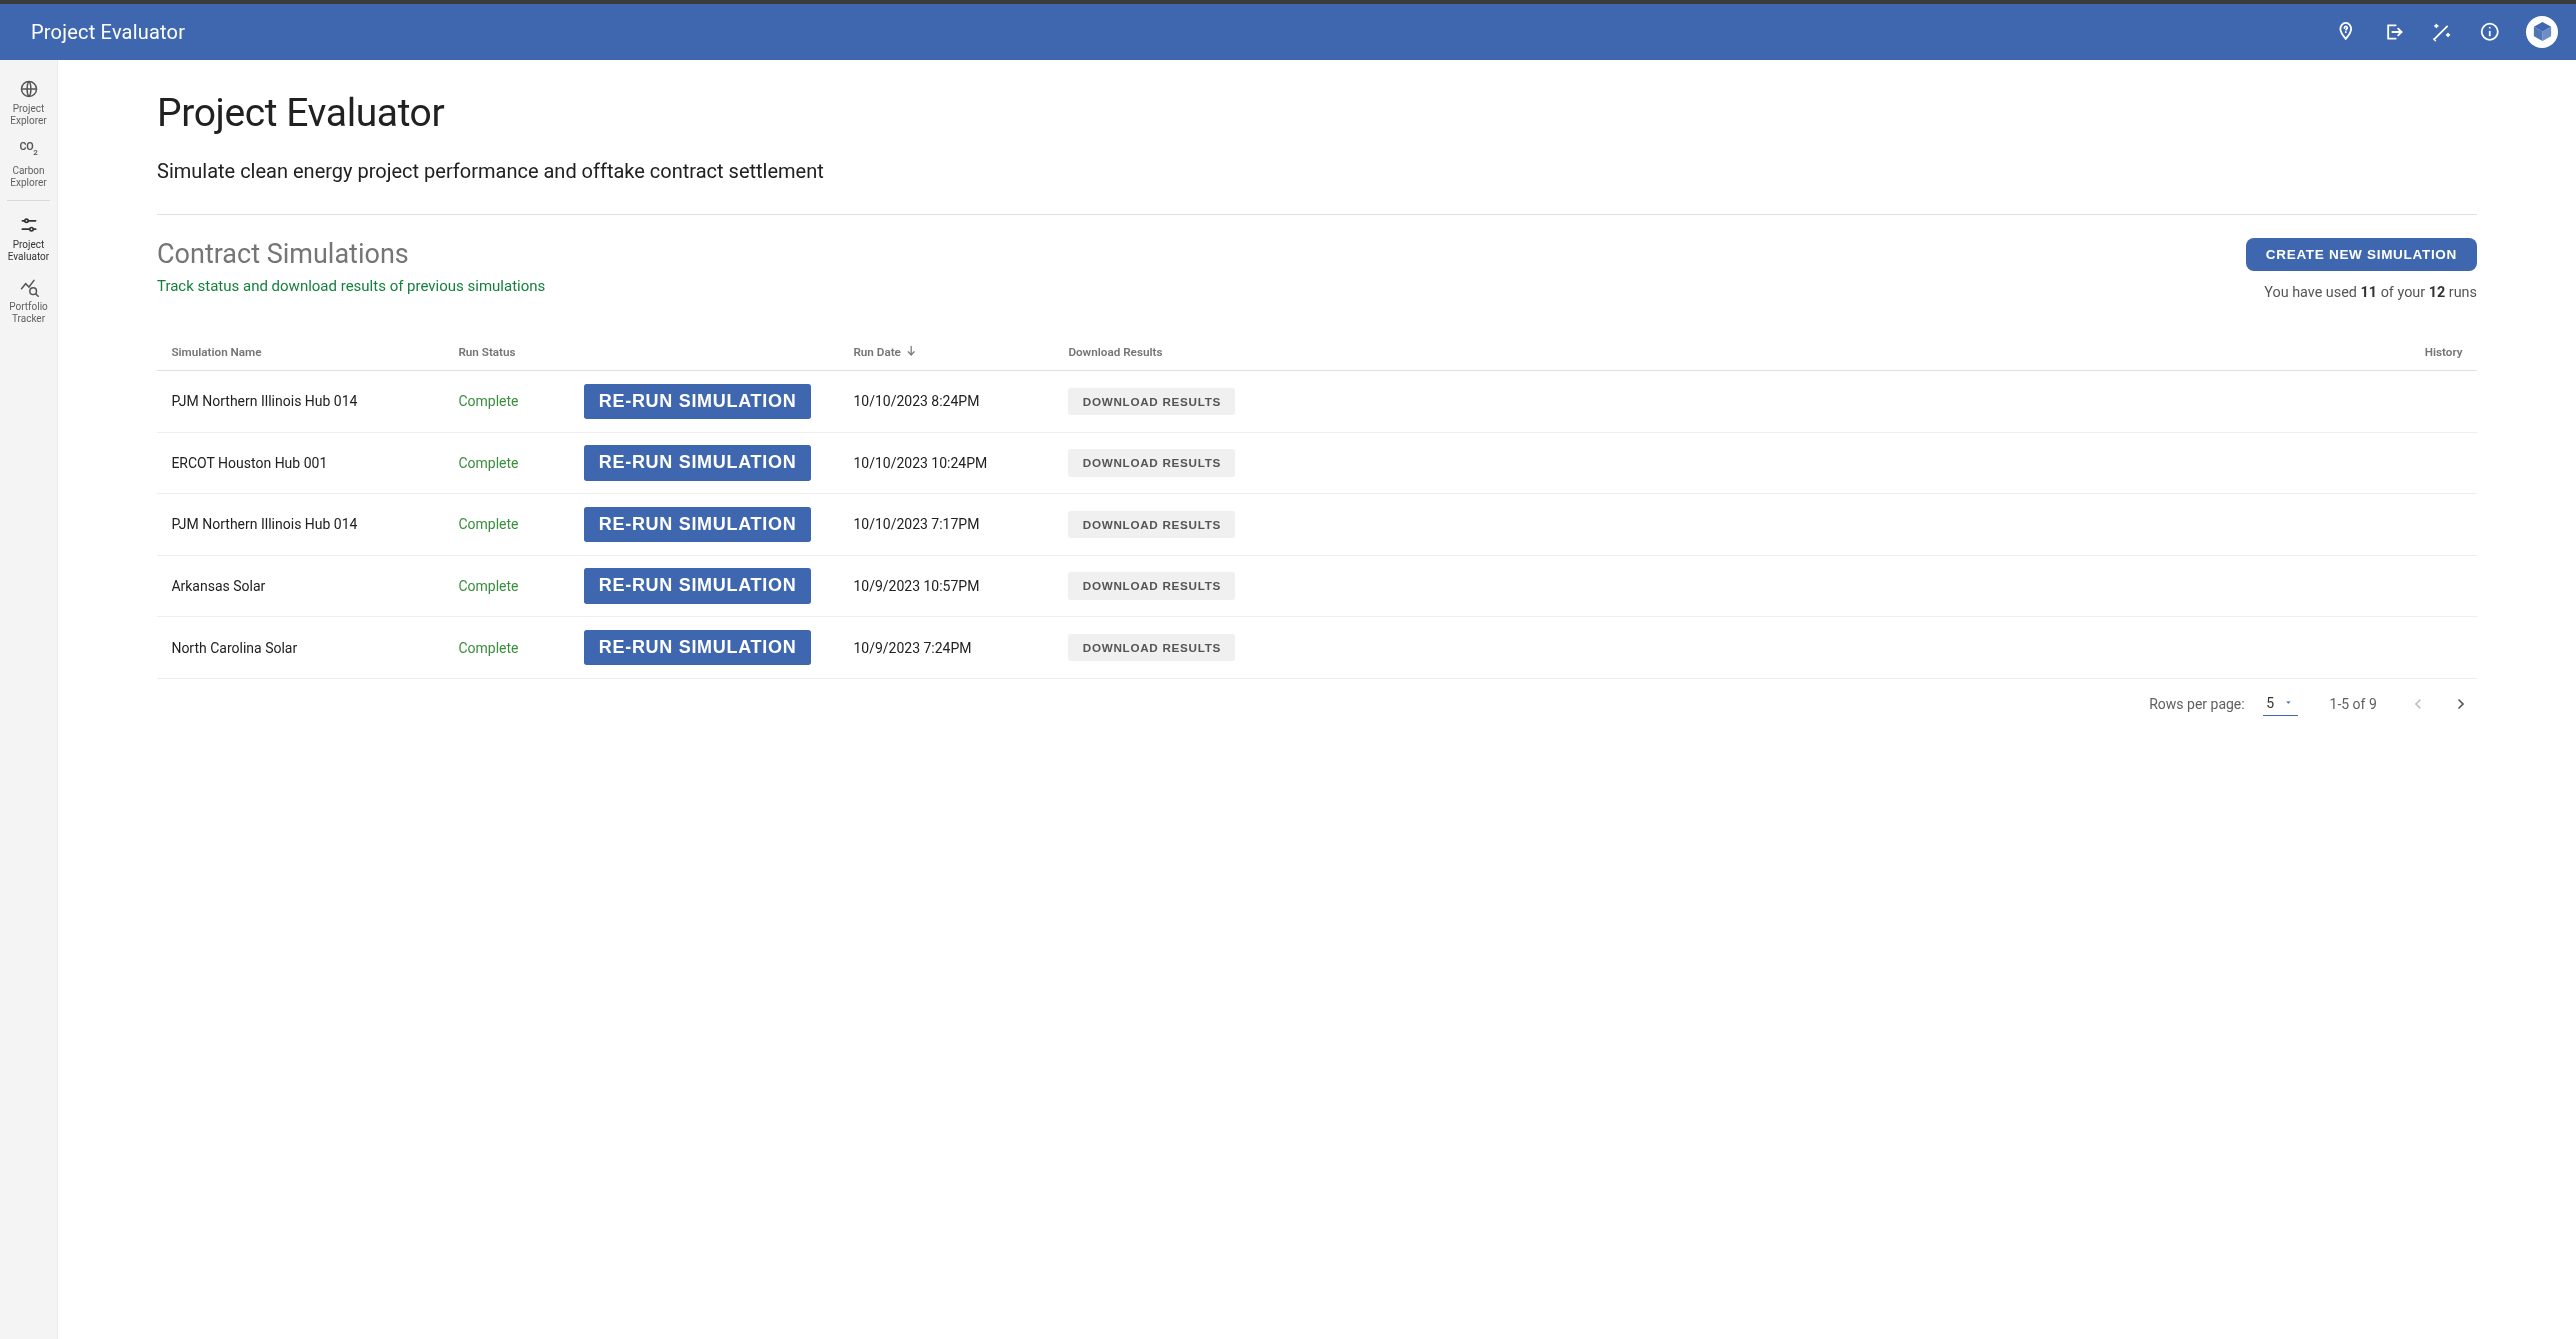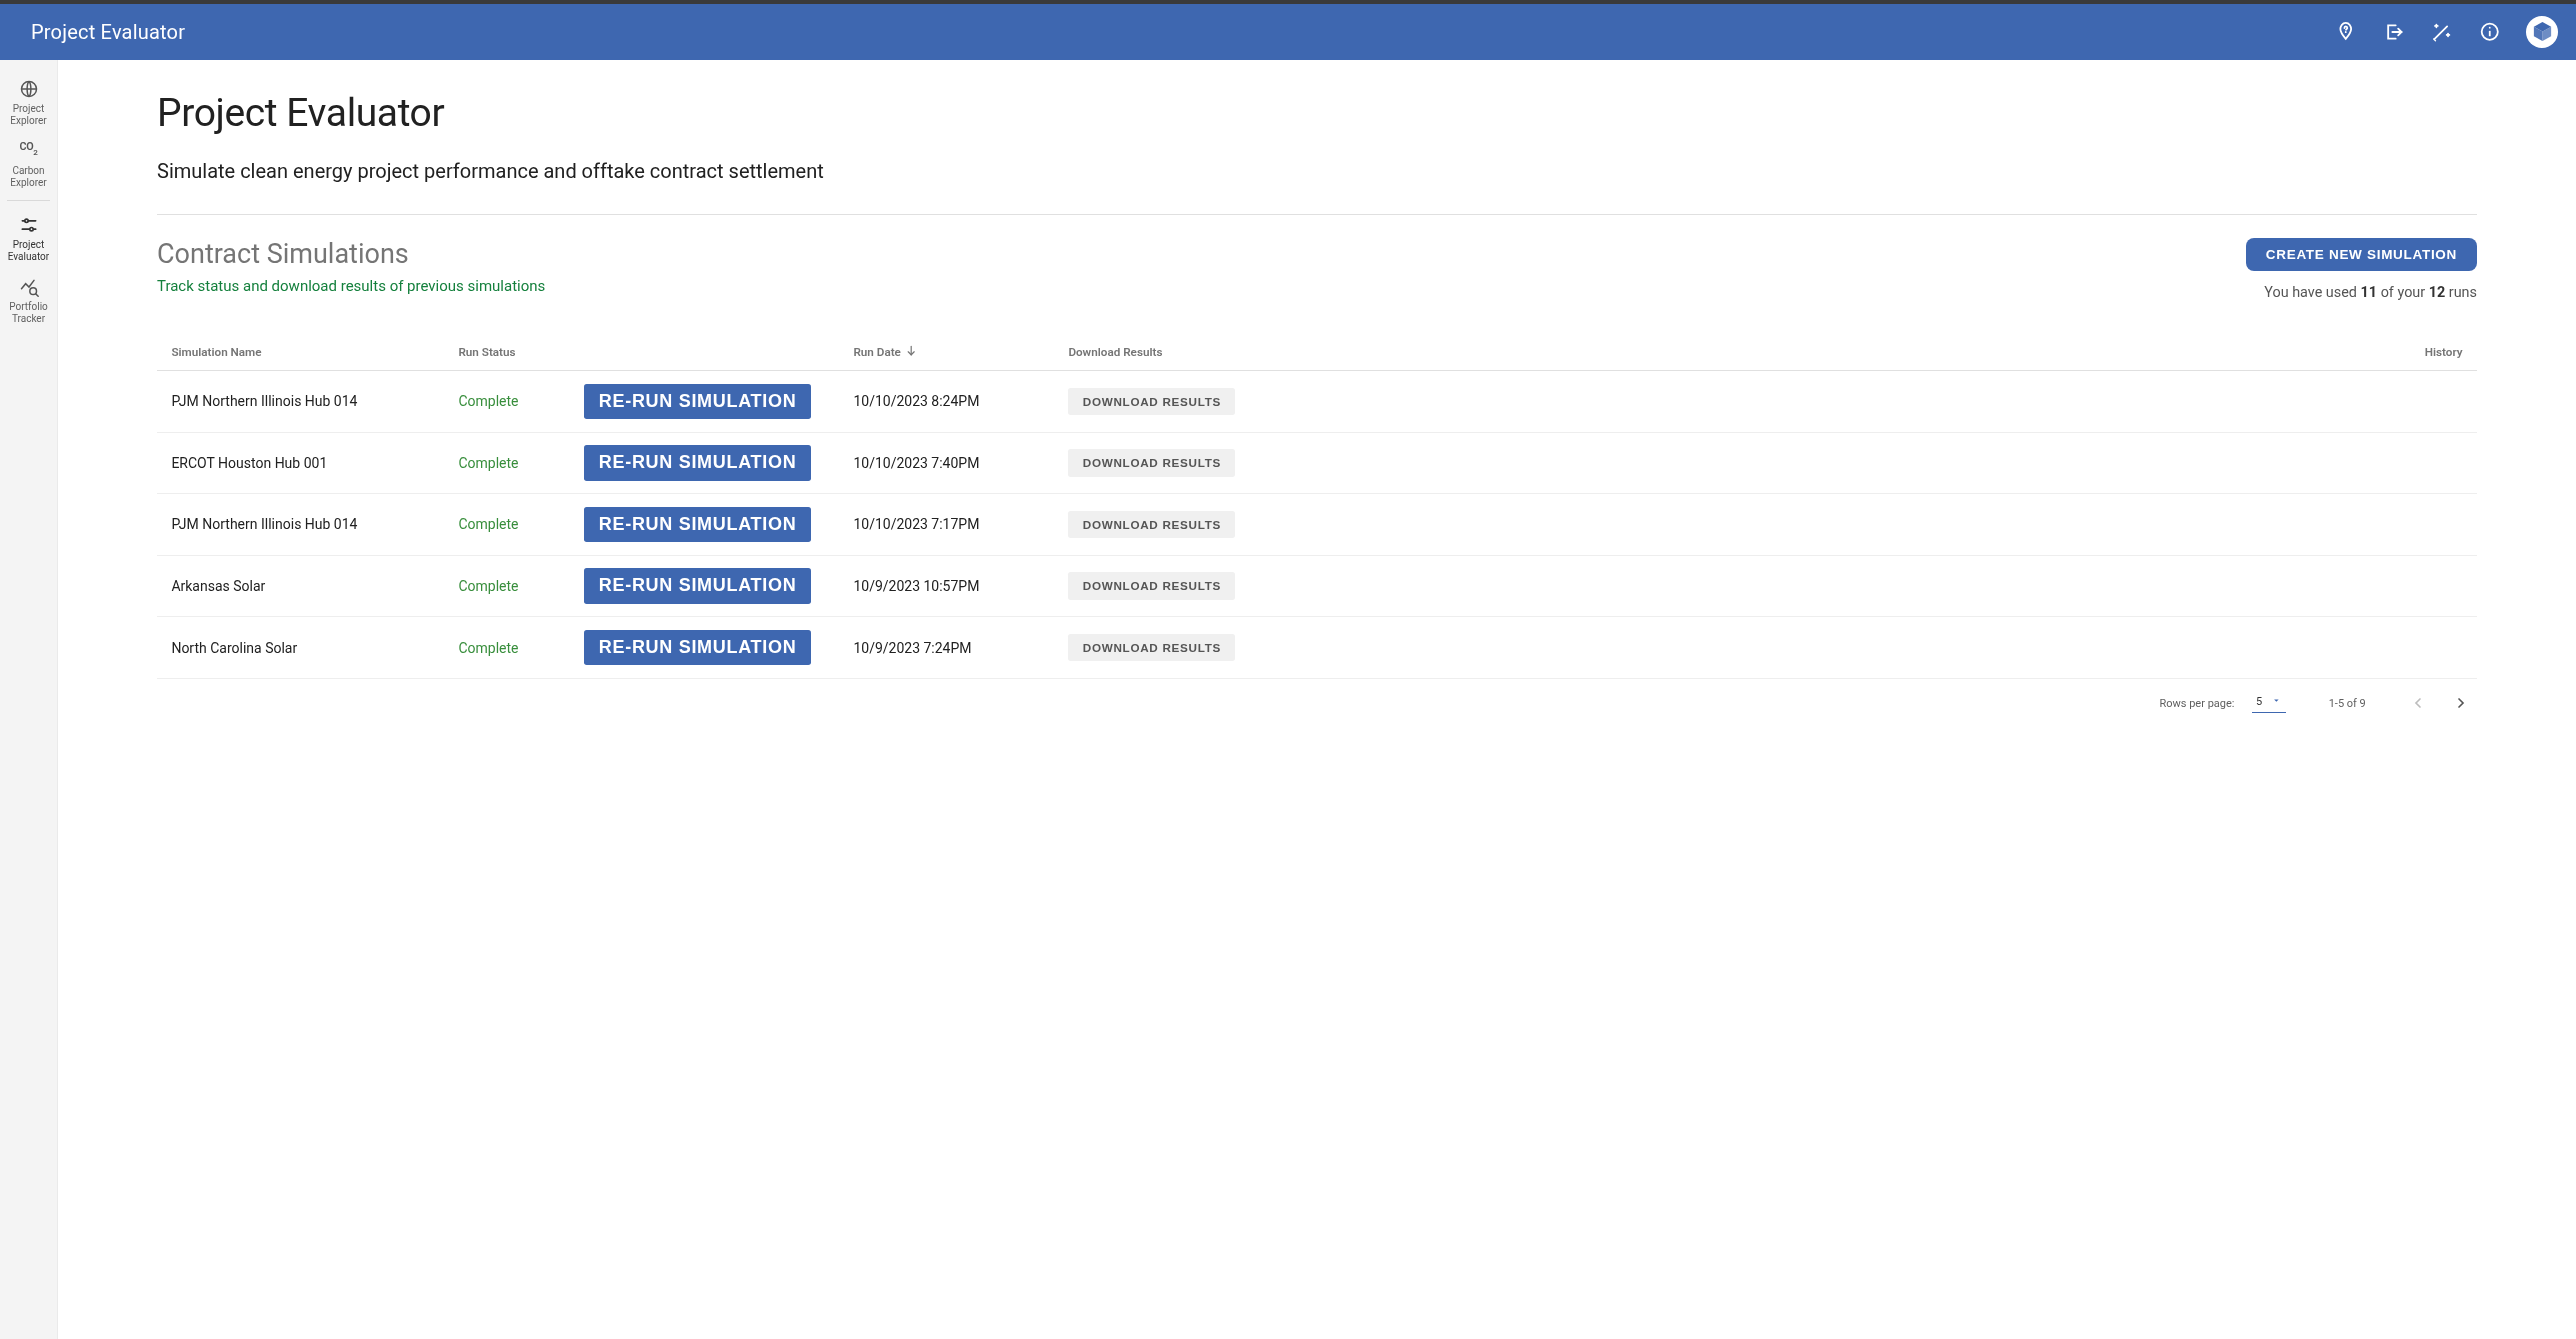--- a/index.html
+++ b/index.html
@@ -171,23 +171,23 @@
   }
 
   thead th:last-child, tbody td:last-child { text-align: right; }
   thead th:nth-child(4) { width: 215px; }
   thead th:nth-child(3) { width: 269px; }
   thead th:nth-child(2) { width: 126px; }
   thead th:nth-child(1) { width: 287px; }
 
   
   .pagination {
-    display: flex; justify-content: flex-end; align-items: center; gap: 43px;
+    display: flex; justify-content: flex-end; align-items: center; gap: 32px;
     padding: 14.4px 7.2px 0 0;
-    font-size: 11px;
+    font-size: 14px;
     color: #5f5f5f;
   }
   .rows-per-page { display: flex; align-items: center; gap: 18px; }
   .rpp-select {
     display: flex; align-items: center; gap: 9px;
     border-bottom: 1.8px solid #3E67B0;
     padding: 1.8px 3.6px 3.6px 3.6px;
     cursor: pointer;
     color: #333;
   }
@@ -334,21 +334,21 @@
               <td class="status-complete">Complete</td>
               <td><button class="btn-rerun">RE-RUN SIMULATION</button></td>
               <td>10/10/2023 8:24PM</td>
               <td><button class="btn-download">DOWNLOAD RESULTS</button></td>
               <td></td>
             </tr>
             <tr>
               <td>ERCOT Houston Hub 001</td>
               <td class="status-complete">Complete</td>
               <td><button class="btn-rerun">RE-RUN SIMULATION</button></td>
-              <td>10/10/2023 7:40PM</td>
+              <td>10/10/2023 10:24PM</td>
               <td><button class="btn-download">DOWNLOAD RESULTS</button></td>
               <td></td>
             </tr>
             <tr>
               <td>PJM Northern Illinois Hub 014</td>
               <td class="status-complete">Complete</td>
               <td><button class="btn-rerun">RE-RUN SIMULATION</button></td>
               <td>10/10/2023 7:17PM</td>
               <td><button class="btn-download">DOWNLOAD RESULTS</button></td>
               <td></td>

